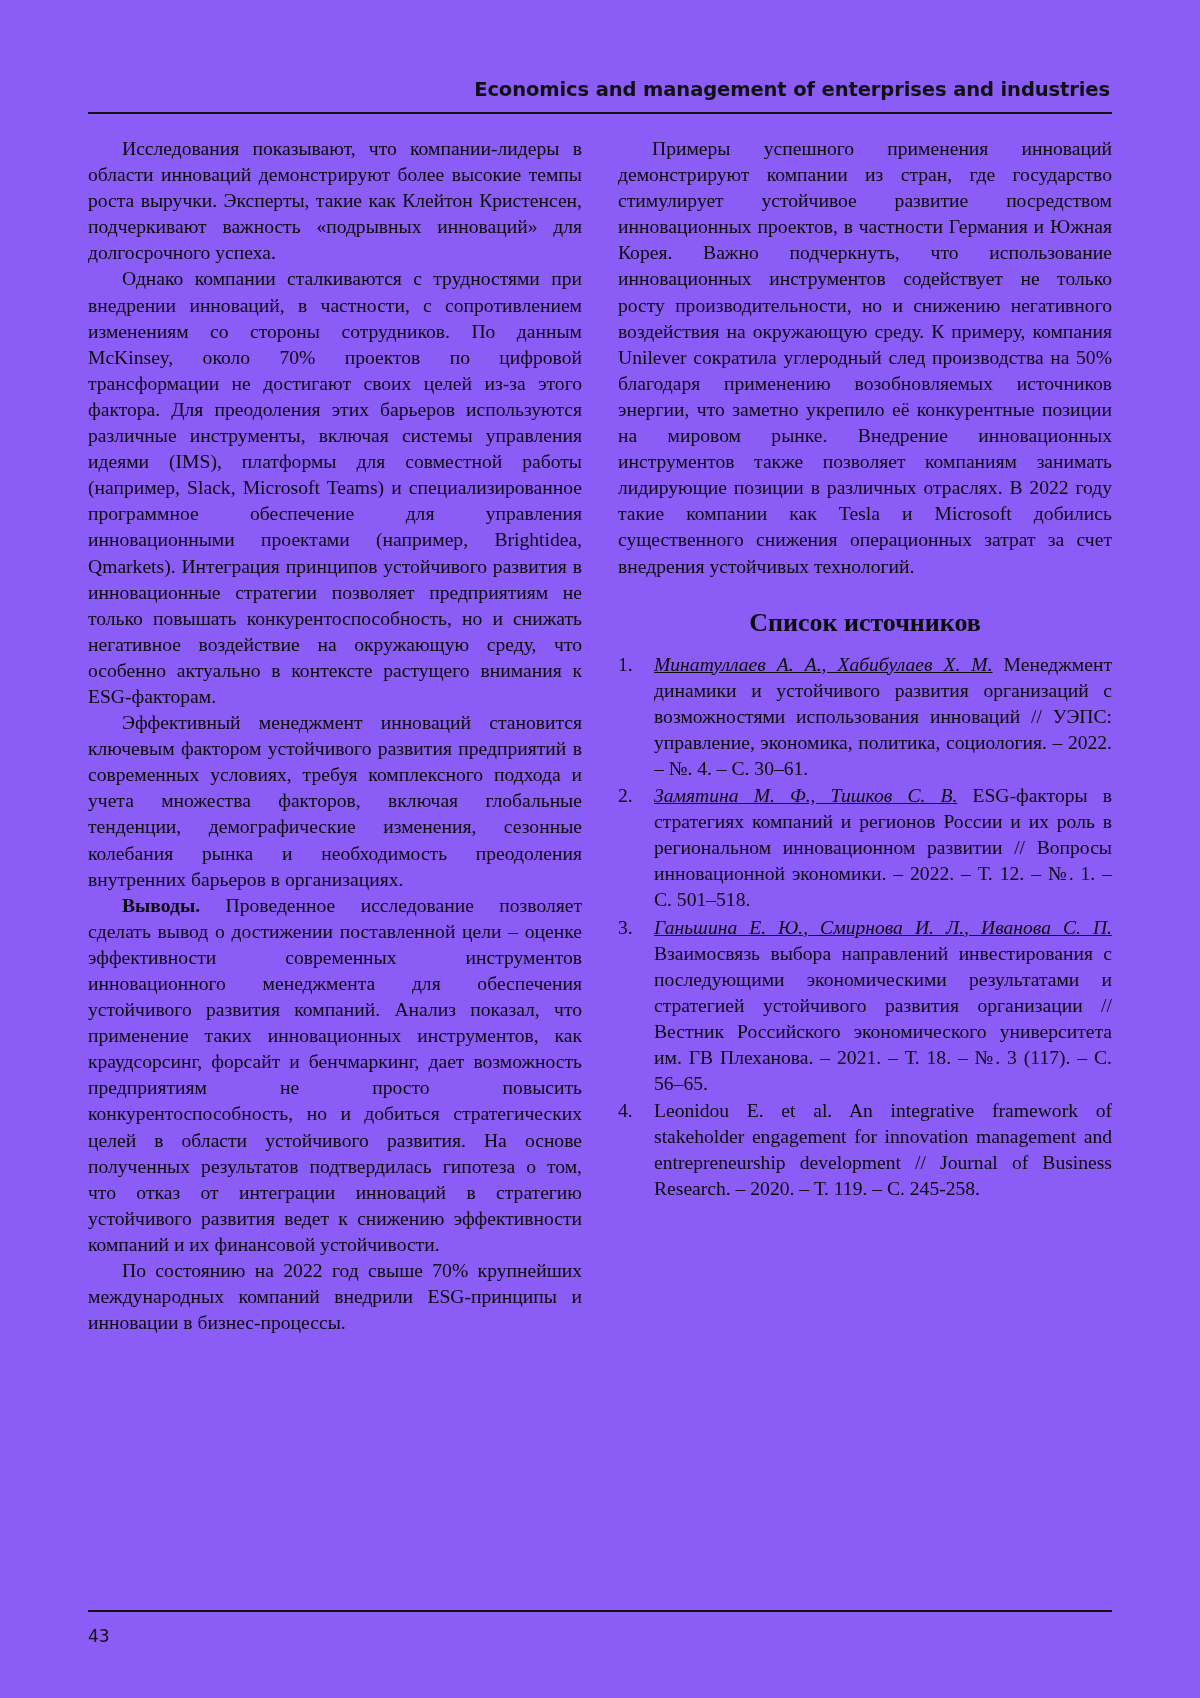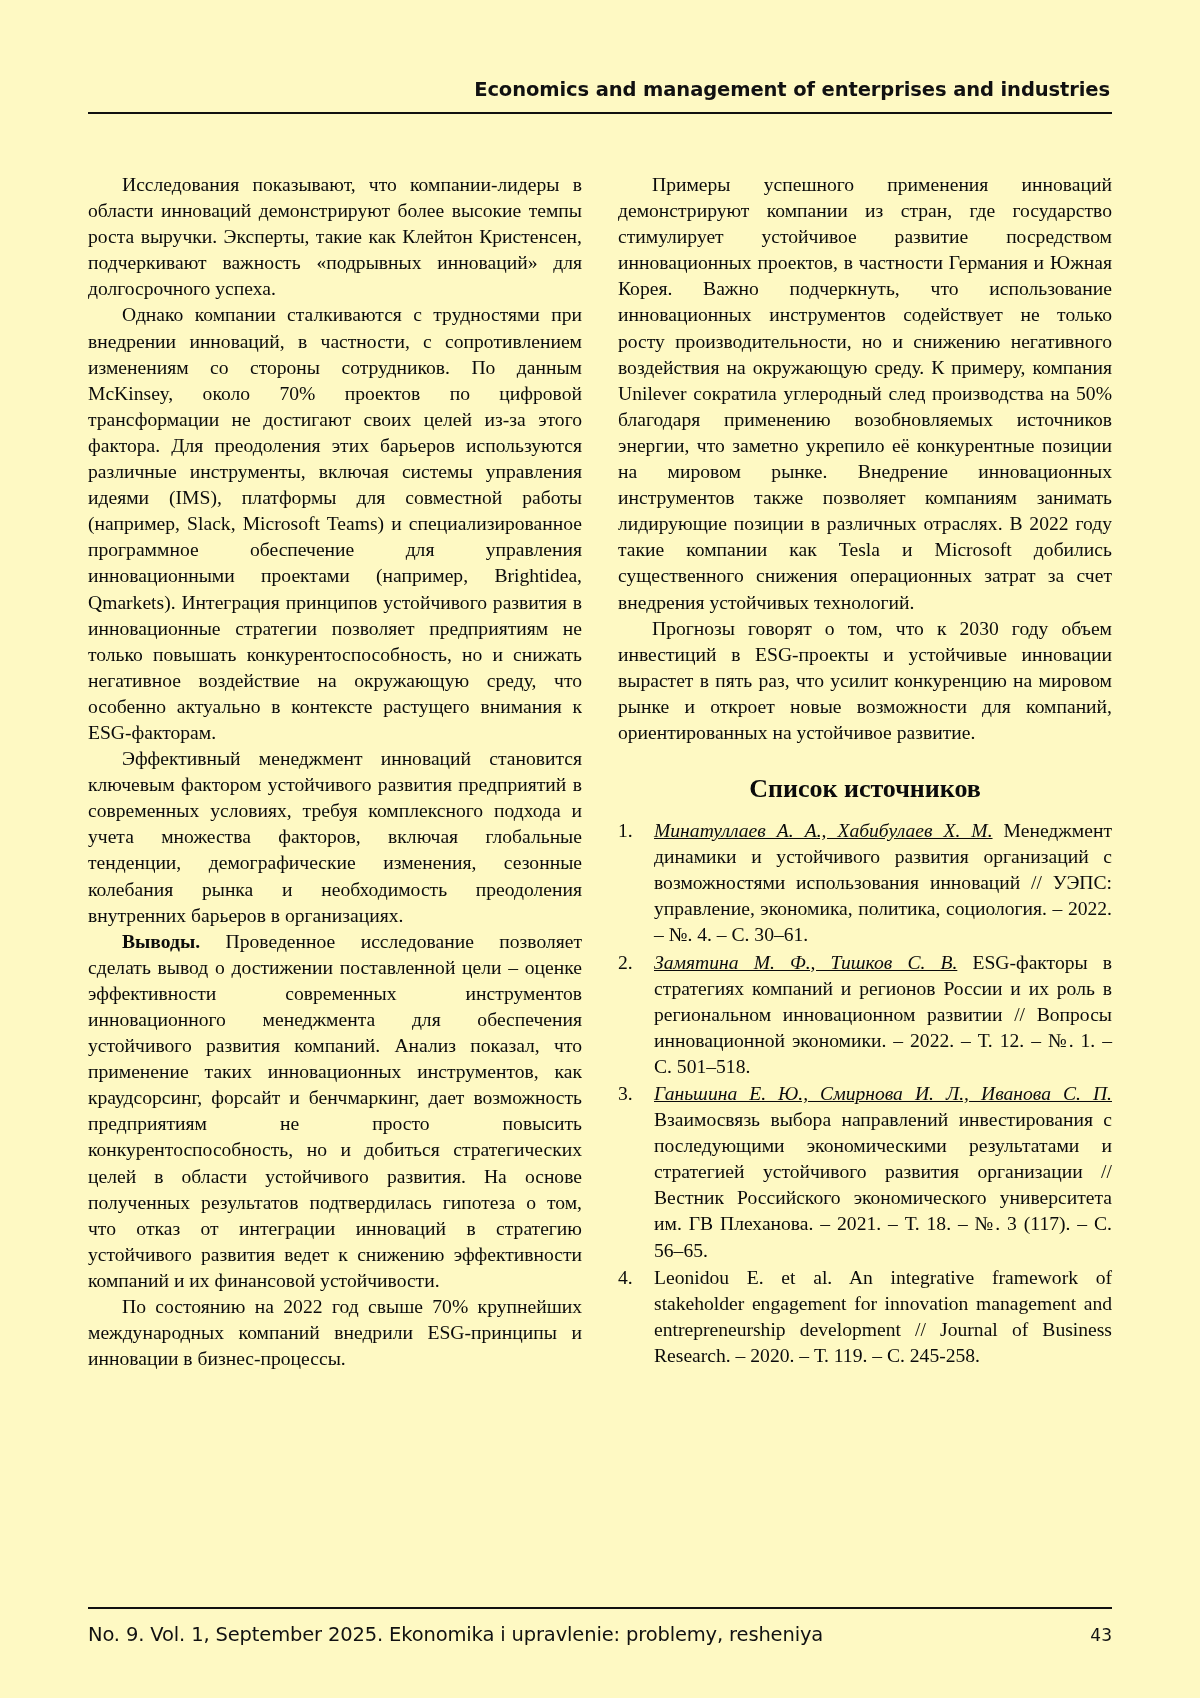--- a/index.html
+++ b/index.html
@@ -4,21 +4,21 @@
 <style>
   html, body {
     margin: 0;
     padding: 0;
     background: #ffffff;
   }
   .page {
     position: relative;
     width: 1200px;
     height: 1698px;
-    background: #fef9c3;
+    background: #8b5cf6;
     box-sizing: border-box;
     padding: 78px 88px 40px 88px;
     font-family: "Liberation Serif", serif;
     color: #0b0b0b;
   }
   
   .running-head {
     text-align: right;
     font-family: "DejaVu Sans", sans-serif;
     font-weight: bold;
@@ -33,21 +33,20 @@
   }
   
   .columns {
     display: flex;
     gap: 36px;
     margin-top: 22px;
   }
   .col {
     width: 494px;
     flex: 0 0 494px;
-    margin-top: 36px;
   }
   p {
     margin: 0;
     font-size: 19.6px;
     line-height: 26.1px;
     text-align: justify;
     text-justify: inter-word;
     hyphens: manual;
   }
   p.ind {
@@ -127,21 +126,20 @@
     <div class="col">
       <p class="ind">Исследования показывают, что компании-лидеры в области инноваций демонстрируют более высокие темпы роста выручки. Эксперты, такие как Клейтон Кристенсен, подчеркивают важность «подрывных инноваций» для долгосрочного успеха.</p>
       <p class="ind">Однако компании сталкиваются с трудностями при внедрении инноваций, в частности, с сопротивлением изменениям со стороны сотрудников. По данным McKinsey, около 70% проектов по цифровой трансформации не достигают своих целей из-за этого фактора. Для преодоления этих барьеров используются различные инструменты, включая системы управления идеями (IMS), платформы для совместной работы (например, Slack, Microsoft Teams) и специализированное программное обеспечение для управления инновационными проектами (например, Brightidea, Qmarkets). Интеграция принципов устойчивого развития в инновационные стратегии позволяет предприятиям не только повышать конкурентоспособность, но и снижать негативное воздействие на окружающую среду, что особенно актуально в контексте растущего внимания к ESG-факторам.</p>
       <p class="ind">Эффективный менеджмент инноваций становится ключевым фактором устойчивого развития предприятий в современных условиях, требуя комплексного подхода и учета множества факторов, включая глобальные тенденции, демографические изменения, сезонные колебания рынка и необходимость преодоления внутренних барьеров в организациях.</p>
       <p class="ind"><span class="lead">Выводы.</span> <span>Проведенное исследование позволяет сделать вывод о достижении поставленной цели – оценке эффективности современных инструментов инновационного менеджмента для обеспечения устойчивого развития компаний. Анализ показал, что применение таких инновационных инструментов, как краудсорсинг, форсайт и бенчмаркинг, дает возможность предприятиям не просто повысить конкурентоспособность, но и добиться стратегических целей в области устойчивого развития. На основе полученных результатов подтвердилась гипотеза о том, что отказ от интеграции инноваций в стратегию устойчивого развития ведет к снижению эффективности компаний и их финансовой устойчивости.</span></p>
       <p class="ind">По состоянию на 2022 год свыше 70% крупнейших международных компаний внедрили ESG-принципы и инновации в бизнес-процессы.</p>
     </div>
 
     <div class="col">
       <p class="ind">Примеры успешного применения инноваций демонстрируют компании из стран, где государство стимулирует устойчивое развитие посредством инновационных проектов, в частности Германия и Южная Корея. Важно подчеркнуть, что использование инновационных инструментов содействует не только росту производительности, но и снижению негативного воздействия на окружающую среду. К примеру, компания Unilever сократила углеродный след производства на 50% благодаря применению возобновляемых источников энергии, что заметно укрепило её конкурентные позиции на мировом рынке. Внедрение инновационных инструментов также позволяет компаниям занимать лидирующие позиции в различных отраслях. В 2022 году такие компании как Tesla и Microsoft добились существенного снижения операционных затрат за счет внедрения устойчивых технологий.</p>
-      <p class="ind">Прогнозы говорят о том, что к 2030 году объем инвестиций в ESG-проекты и устойчивые инновации вырастет в пять раз, что усилит конкуренцию на мировом рынке и откроет новые возможности для компаний, ориентированных на устойчивое развитие.</p>
 
       <div class="refs-title">Список источников</div>
 
       <ol class="refs">
         <li>
           <span class="num">1.</span><span class="it">Минатуллаев А. А., Хабибулаев Х. М.</span><span> Менеджмент динамики и устойчивого развития организаций с возможностями использования инноваций // УЭПС: управление, экономика, политика, социология. – 2022. – №. 4. – С. 30–61.</span>
         </li>
         <li>
           <span class="num">2.</span><span class="it">Замятина М. Ф., Тишков С. В.</span><span> ESG-факторы в стратегиях компаний и регионов России и их роль в региональном инновационном развитии // Вопросы инновационной экономики. – 2022. – Т. 12. – №. 1. – С. 501–518.</span>
         </li>
@@ -151,18 +149,17 @@
         <li>
           <span class="num">4.</span><span class="it"></span><span>Leonidou E. et al. An integrative framework of stakeholder engagement for innovation management and entrepreneurship development // Journal of Business Research. – 2020. – Т. 119. – С. 245-258.</span>
         </li>
       </ol>
     </div>
   </div>
 
   <div class="footer">
     <div class="rule-bottom"></div>
     <div class="footer-row">
-      <div class="footer-left">No. 9. Vol. 1, September 2025. Ekonomika i upravlenie: problemy, resheniya</div>
       <div class="footer-page">43</div>
     </div>
   </div>
 
 </div>
 
 </body></html>

